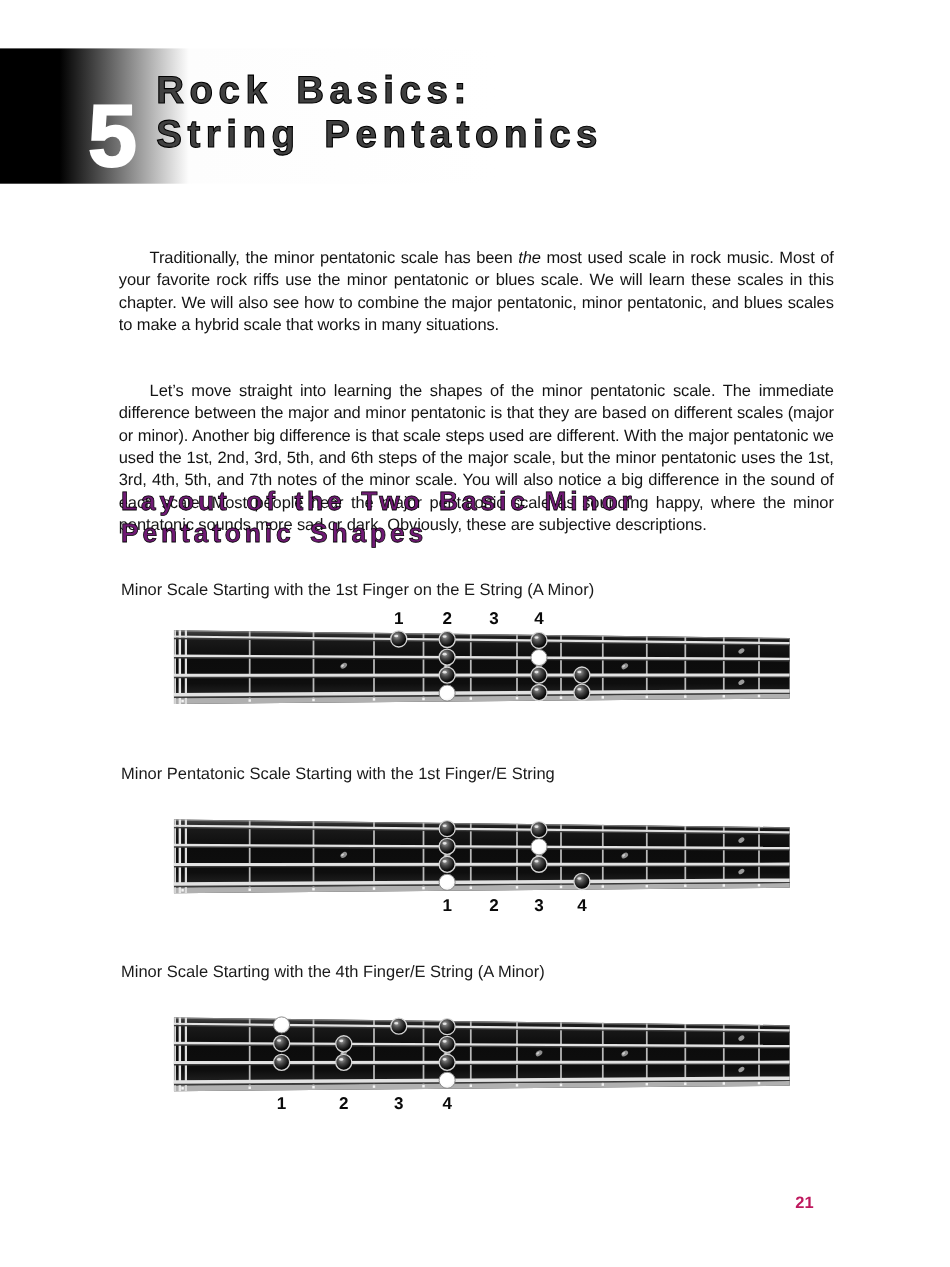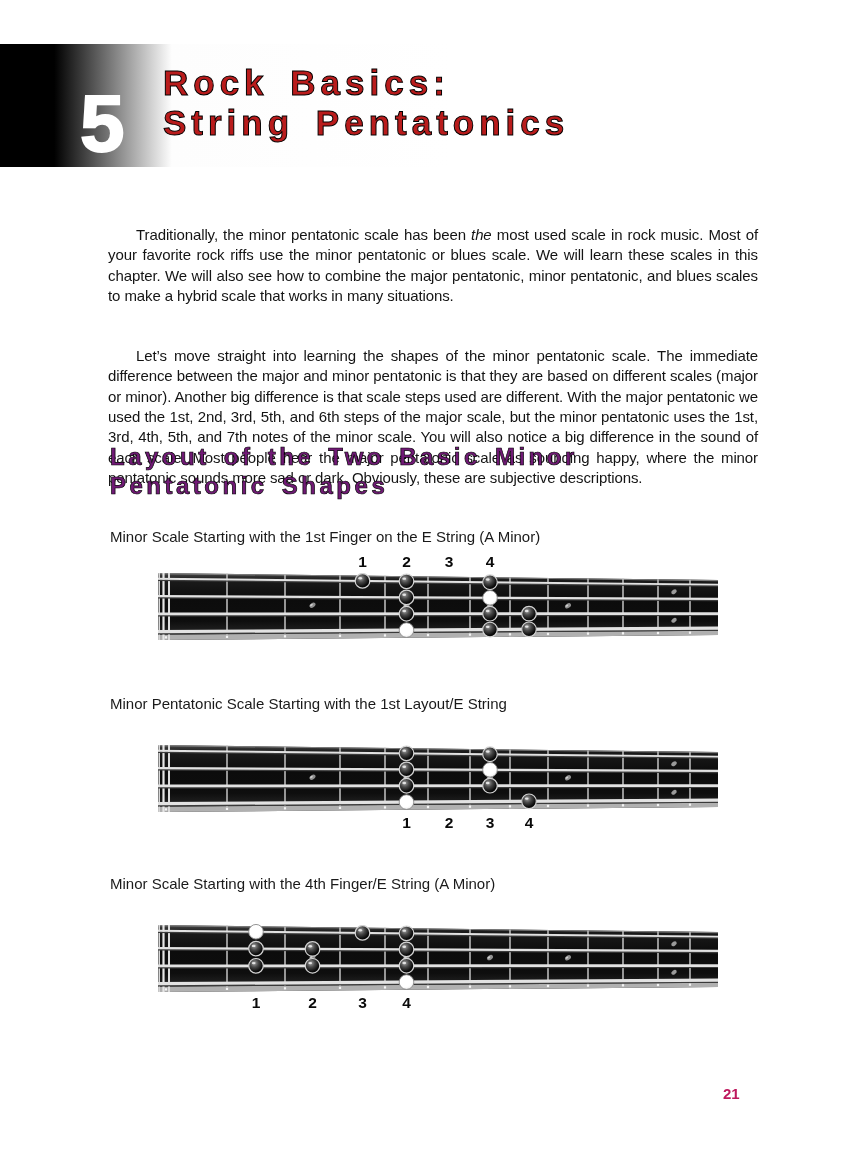--- a/index.html
+++ b/index.html
@@ -10,22 +10,22 @@
   }
   .banner {
     position:absolute; left:0; top:44px; width:452px; height:123px;
     background:linear-gradient(90deg,#000 0%,#000 12%,#fdfdfd 38%,#fff 100%);
   }
   .chapter-num {
     position:absolute; left:80px; top:84px; font-size:80px; line-height:1;
     font-weight:bold; color:#fff; -webkit-text-stroke:2px #fff;
   }
   .title {
-    position:absolute; left:163px; top:63px; font-size:35px; line-height:40px;
-    font-weight:bold; color:#b91c1c; letter-spacing:5px; word-spacing:7px;
+    position:absolute; left:142px; top:63px; font-size:35px; line-height:40px;
+    font-weight:bold; color:#404040; letter-spacing:5px; word-spacing:7px;
     -webkit-text-stroke:1px #000; white-space:nowrap;
   }
   .body-text {
     position:absolute; left:108px; top:185px; width:650px;
     font-size:15px; line-height:20.3px; text-align:justify; letter-spacing:-0.1px;
     color:#141414;
   }
   .body-text p { text-indent:28px;margin-top:40px; }
   .section {
     position:absolute; left:110px; top:442px; font-size:24px; line-height:29px;
@@ -153,21 +153,21 @@
         <ellipse cx="329.7" cy="75.85000000000001" rx="1.9" ry="1.2" fill="#ffffff" opacity="0.75"></ellipse>
         <circle cx="371" cy="78.30624999999999" r="7.3" fill="url(#beadGrad)" stroke="#d4d4d4" stroke-width="1.2"></circle>
         <ellipse cx="368.7" cy="75.60624999999999" rx="1.9" ry="1.2" fill="#ffffff" opacity="0.75"></ellipse>
         <text x="204.5" y="16" text-anchor="middle" font-family="Liberation Sans, sans-serif" font-size="15.5" font-weight="bold" fill="#0a0a0a">1</text>
         <text x="248.5" y="16" text-anchor="middle" font-family="Liberation Sans, sans-serif" font-size="15.5" font-weight="bold" fill="#0a0a0a">2</text>
         <text x="291" y="16" text-anchor="middle" font-family="Liberation Sans, sans-serif" font-size="15.5" font-weight="bold" fill="#0a0a0a">3</text>
         <text x="332" y="16" text-anchor="middle" font-family="Liberation Sans, sans-serif" font-size="15.5" font-weight="bold" fill="#0a0a0a">4</text>
       </svg>
     </div>
 
-  <div class="caption cap-2">Minor Pentatonic Scale Starting with the 1st Layout/E String</div>
+  <div class="caption cap-2">Minor Pentatonic Scale Starting with the 1st Finger/E String</div>
   <div class="fig fig-2">
       <svg width="560" height="92" viewBox="0 0 560 92" xmlns="http://www.w3.org/2000/svg">
         <polygon points="0,3 560,10 560,65 0,70" fill="url(#boardGrad)"></polygon>
         <line x1="0" y1="3.6" x2="560" y2="10.6" stroke="#7d7d7d" stroke-width="1.1"></line>
         <polygon points="0,64.8 560,60.8 560,65 0,70" fill="#b0b0b0"></polygon>
         <line x1="69" y1="3.8625" x2="69" y2="64.88392857142857" stroke="#b9b9b9" stroke-width="1.6"></line>
         <line x1="127" y1="4.5875" x2="127" y2="64.36607142857143" stroke="#b9b9b9" stroke-width="1.6"></line>
         <line x1="182" y1="5.275" x2="182" y2="63.875" stroke="#b9b9b9" stroke-width="1.6"></line>
         <line x1="227" y1="5.8375" x2="227" y2="63.47321428571429" stroke="#b9b9b9" stroke-width="1.6"></line>
         <line x1="270" y1="6.375" x2="270" y2="63.08928571428571" stroke="#b9b9b9" stroke-width="1.6"></line>

